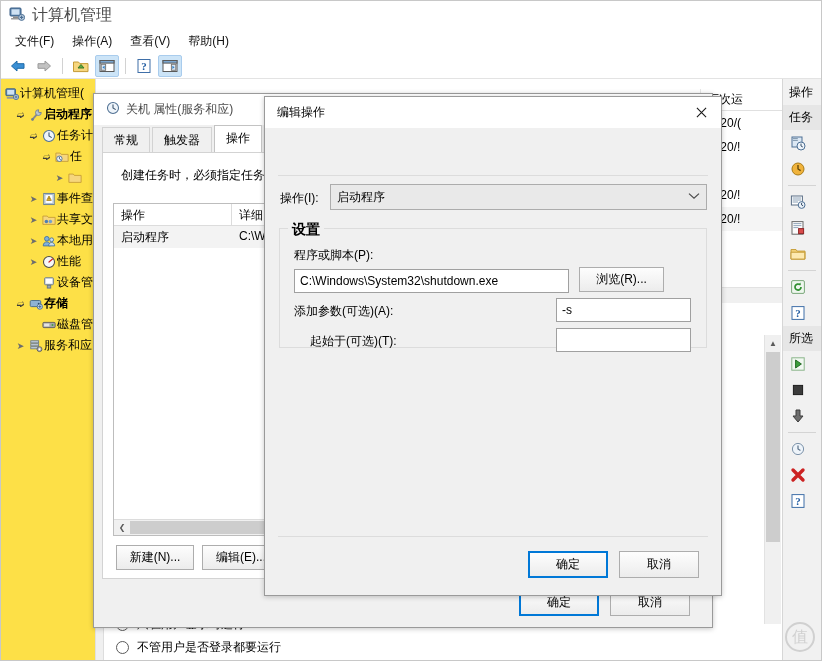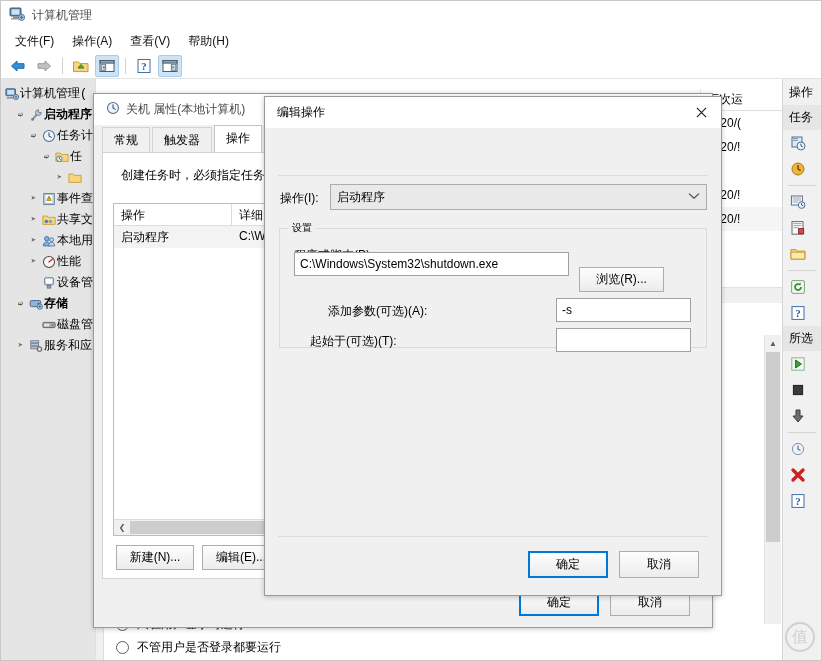--- a/index.html
+++ b/index.html
@@ -20,21 +20,21 @@
     background:#ffffff;
     border:1px solid #c8c8c8;
   }
 
   
   .titlebar {
     height:28px; display:flex; align-items:center;
     padding-left:8px; gap:7px;
     background:#ffffff;
   }
-  .titlebar .title-text { font-size:12px; color:#4a4a4a; }
+  .titlebar .title-text { font-size:16px; color:#4a4a4a; }
 
   
   .menubar {
     height:24px; display:flex; align-items:center;
     padding-left:6px; gap:2px; background:#ffffff;
   }
   .menubar .menu-item {
     padding:3px 8px; font-size:12px; color:#111; cursor:default;
   }
 
@@ -48,23 +48,23 @@
   .tb-btn {
     width:24px; height:22px; display:flex; align-items:center; justify-content:center;
     border:1px solid transparent; border-radius:2px;
   }
   .tb-btn.pressed { background:#cce4f7; border-color:#a9cced; }
   .tb-sep { width:1px; height:16px; background:#d2d2d2; margin:0 4px; }
 
   
   .win-body { position:absolute; top:78px; left:0; right:0; bottom:0; display:flex; }
   .tree-pane {
-    width:95px; background:#e5e5e5; padding-top:4px;
+    width:95px; background:#fde047; padding-top:4px;
     border-right:1px solid #e0e0e0;
-    overflow:hidden; flex:none;font-family:Liberation Mono, monospace;
+    overflow:hidden; flex:none;
   }
   .center-pane { flex:1; position:relative; background:#ffffff; overflow:hidden; }
   .actions-pane {
     width:39px; flex:none; background:#f1f1f1;
     border-left:1px solid #d6d6d6; overflow:hidden;
   }
 
   
   .tree-row {
     display:flex; align-items:center; height:21px; white-space:nowrap;
@@ -134,21 +134,21 @@
     display:flex; align-items:center; overflow:hidden; white-space:nowrap;
   }
   .combo {
     border:1px solid #acacac; background:#e9e9e9; height:26px;
     font-size:12px; display:flex; align-items:center; padding:0 6px;
   }
   .combo .cv { flex:1; }
   .combo .carat { font-size:9px; color:#4a4a4a; }
 
   .group { border:1px solid #dcdcdc; position:absolute; }
-  .group-label { position:absolute; background:#f0f0f0; padding:0 4px; font-size:10px; top:-8px; left:8px; }
+  .group-label { position:absolute; background:#f0f0f0; padding:0 4px; font-size:14px; top:-8px; left:8px;font-weight:bold; }
 
   .hr-line { height:1px; background:#dcdcdc; }
 
   .lbl { font-size:12px; color:#000; position:absolute; white-space:nowrap; }
 
   
   .radio-row { display:flex; align-items:center; gap:8px; font-size:12px; }
   .radio {
     width:13px; height:13px; border-radius:50%; border:1px solid #5a5a5a;
     background:#fff; flex:none; position:relative;
@@ -552,21 +552,21 @@
   </div>
 
   <div class="dialog" style="left:92px; top:92px; width:620px; height:535px;">
     <div class="dlg-title">
       <span>
         <svg width="14" height="14" viewBox="0 0 16 16">
           <circle cx="8" cy="8" r="6.3" fill="#eef4fa" stroke="#4e6f92" stroke-width="1.2"></circle>
           <path d="M8 4.2 V8 L10.6 9.6" stroke="#38506a" stroke-width="1.2" fill="none" stroke-linecap="round"></path>
         </svg>
       </span>
-      <span style="color:#4a4a4a">关机 属性(本地计算机)</span>
+      <span style="color:#4a4a4a">关机 属性(服务和应)</span>
     </div>
 
     <div class="tabstrip">
       <div class="tab">常规</div>
       <div class="tab">触发器</div>
       <div class="tab active">操作</div>
       <div class="tab">条</div>
     </div>
 
     <div class="tabbody" style="left:8px; top:58px; right:8px; bottom:48px;">
@@ -621,25 +621,25 @@
               <path d="M1 1.6 L6 6.2 L11 1.6" stroke="#4a4a4a" stroke-width="1.2" fill="none"></path>
             </svg>
         </span>
       </div>
 
       <div class="group" style="left:14px; top:100px; right:14px; height:120px;">
         <span class="group-label">设置</span>
 
         <div class="lbl" style="left:14px; top:18px;">程序或脚本(P):</div>
 
-        <div class="txt" style="position:absolute; left:14px; top:23px; width:275px;">C:\Windows\System32\shutdown.exe</div>
+        <div class="txt" style="position:absolute; left:14px; top:40px; width:275px;">C:\Windows\System32\shutdown.exe</div>
 
         <button class="btn" style="position:absolute; left:299px; top:38px; width:85px;">浏览(R)...</button>
 
-        <div class="lbl" style="left:14px; top:74px;margin-left:34px;">添加参数(可选)(A):</div>
+        <div class="lbl" style="left:14px; top:74px;">添加参数(可选)(A):</div>
         <div class="txt" style="position:absolute; left:276px; top:69px; width:135px;">-s</div>
 
         <div class="lbl" style="left:30px; top:104px;">起始于(可选)(T):</div>
         <div class="txt" style="position:absolute; left:276px; top:99px; width:135px;"></div>
       </div>
 
       <div class="hr-line" style="position:absolute; left:13px; right:13px; bottom:58px;"></div>
 
       <button class="btn default" style="position:absolute; right:113px; bottom:17px; width:80px; height:27px;">确定</button>
       <button class="btn" style="position:absolute; right:22px; bottom:17px; width:80px; height:27px;">取消</button>

